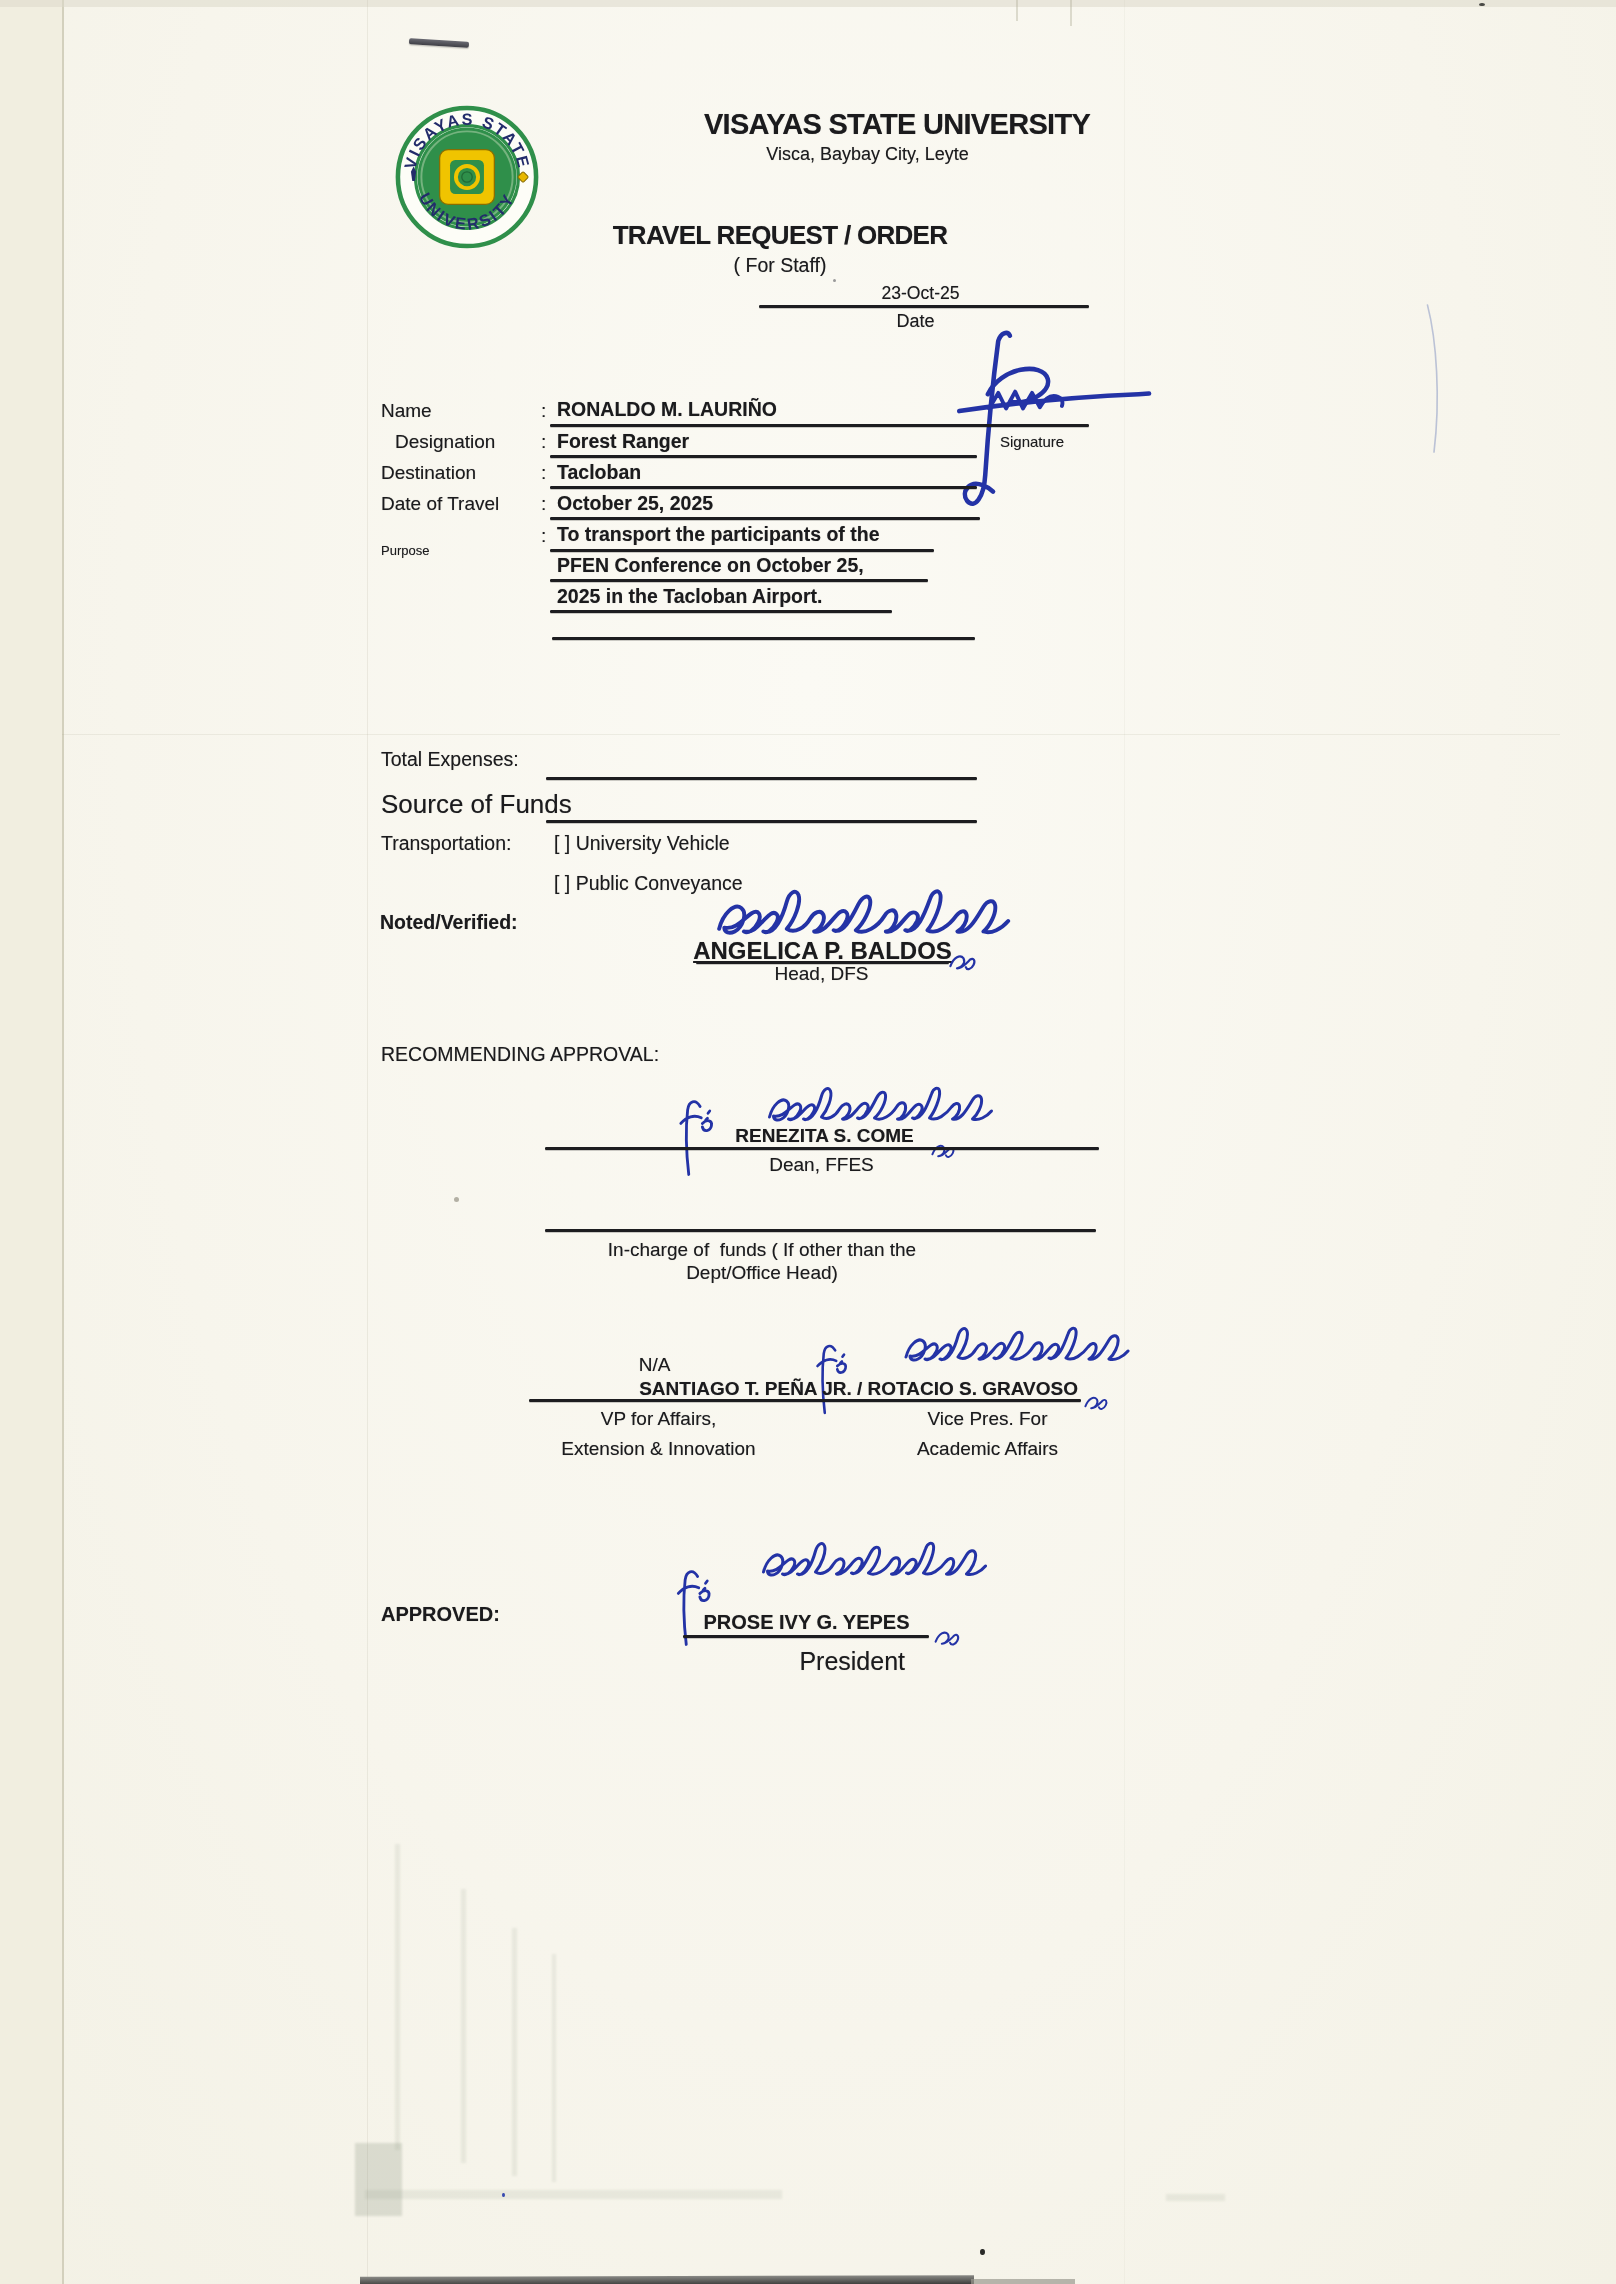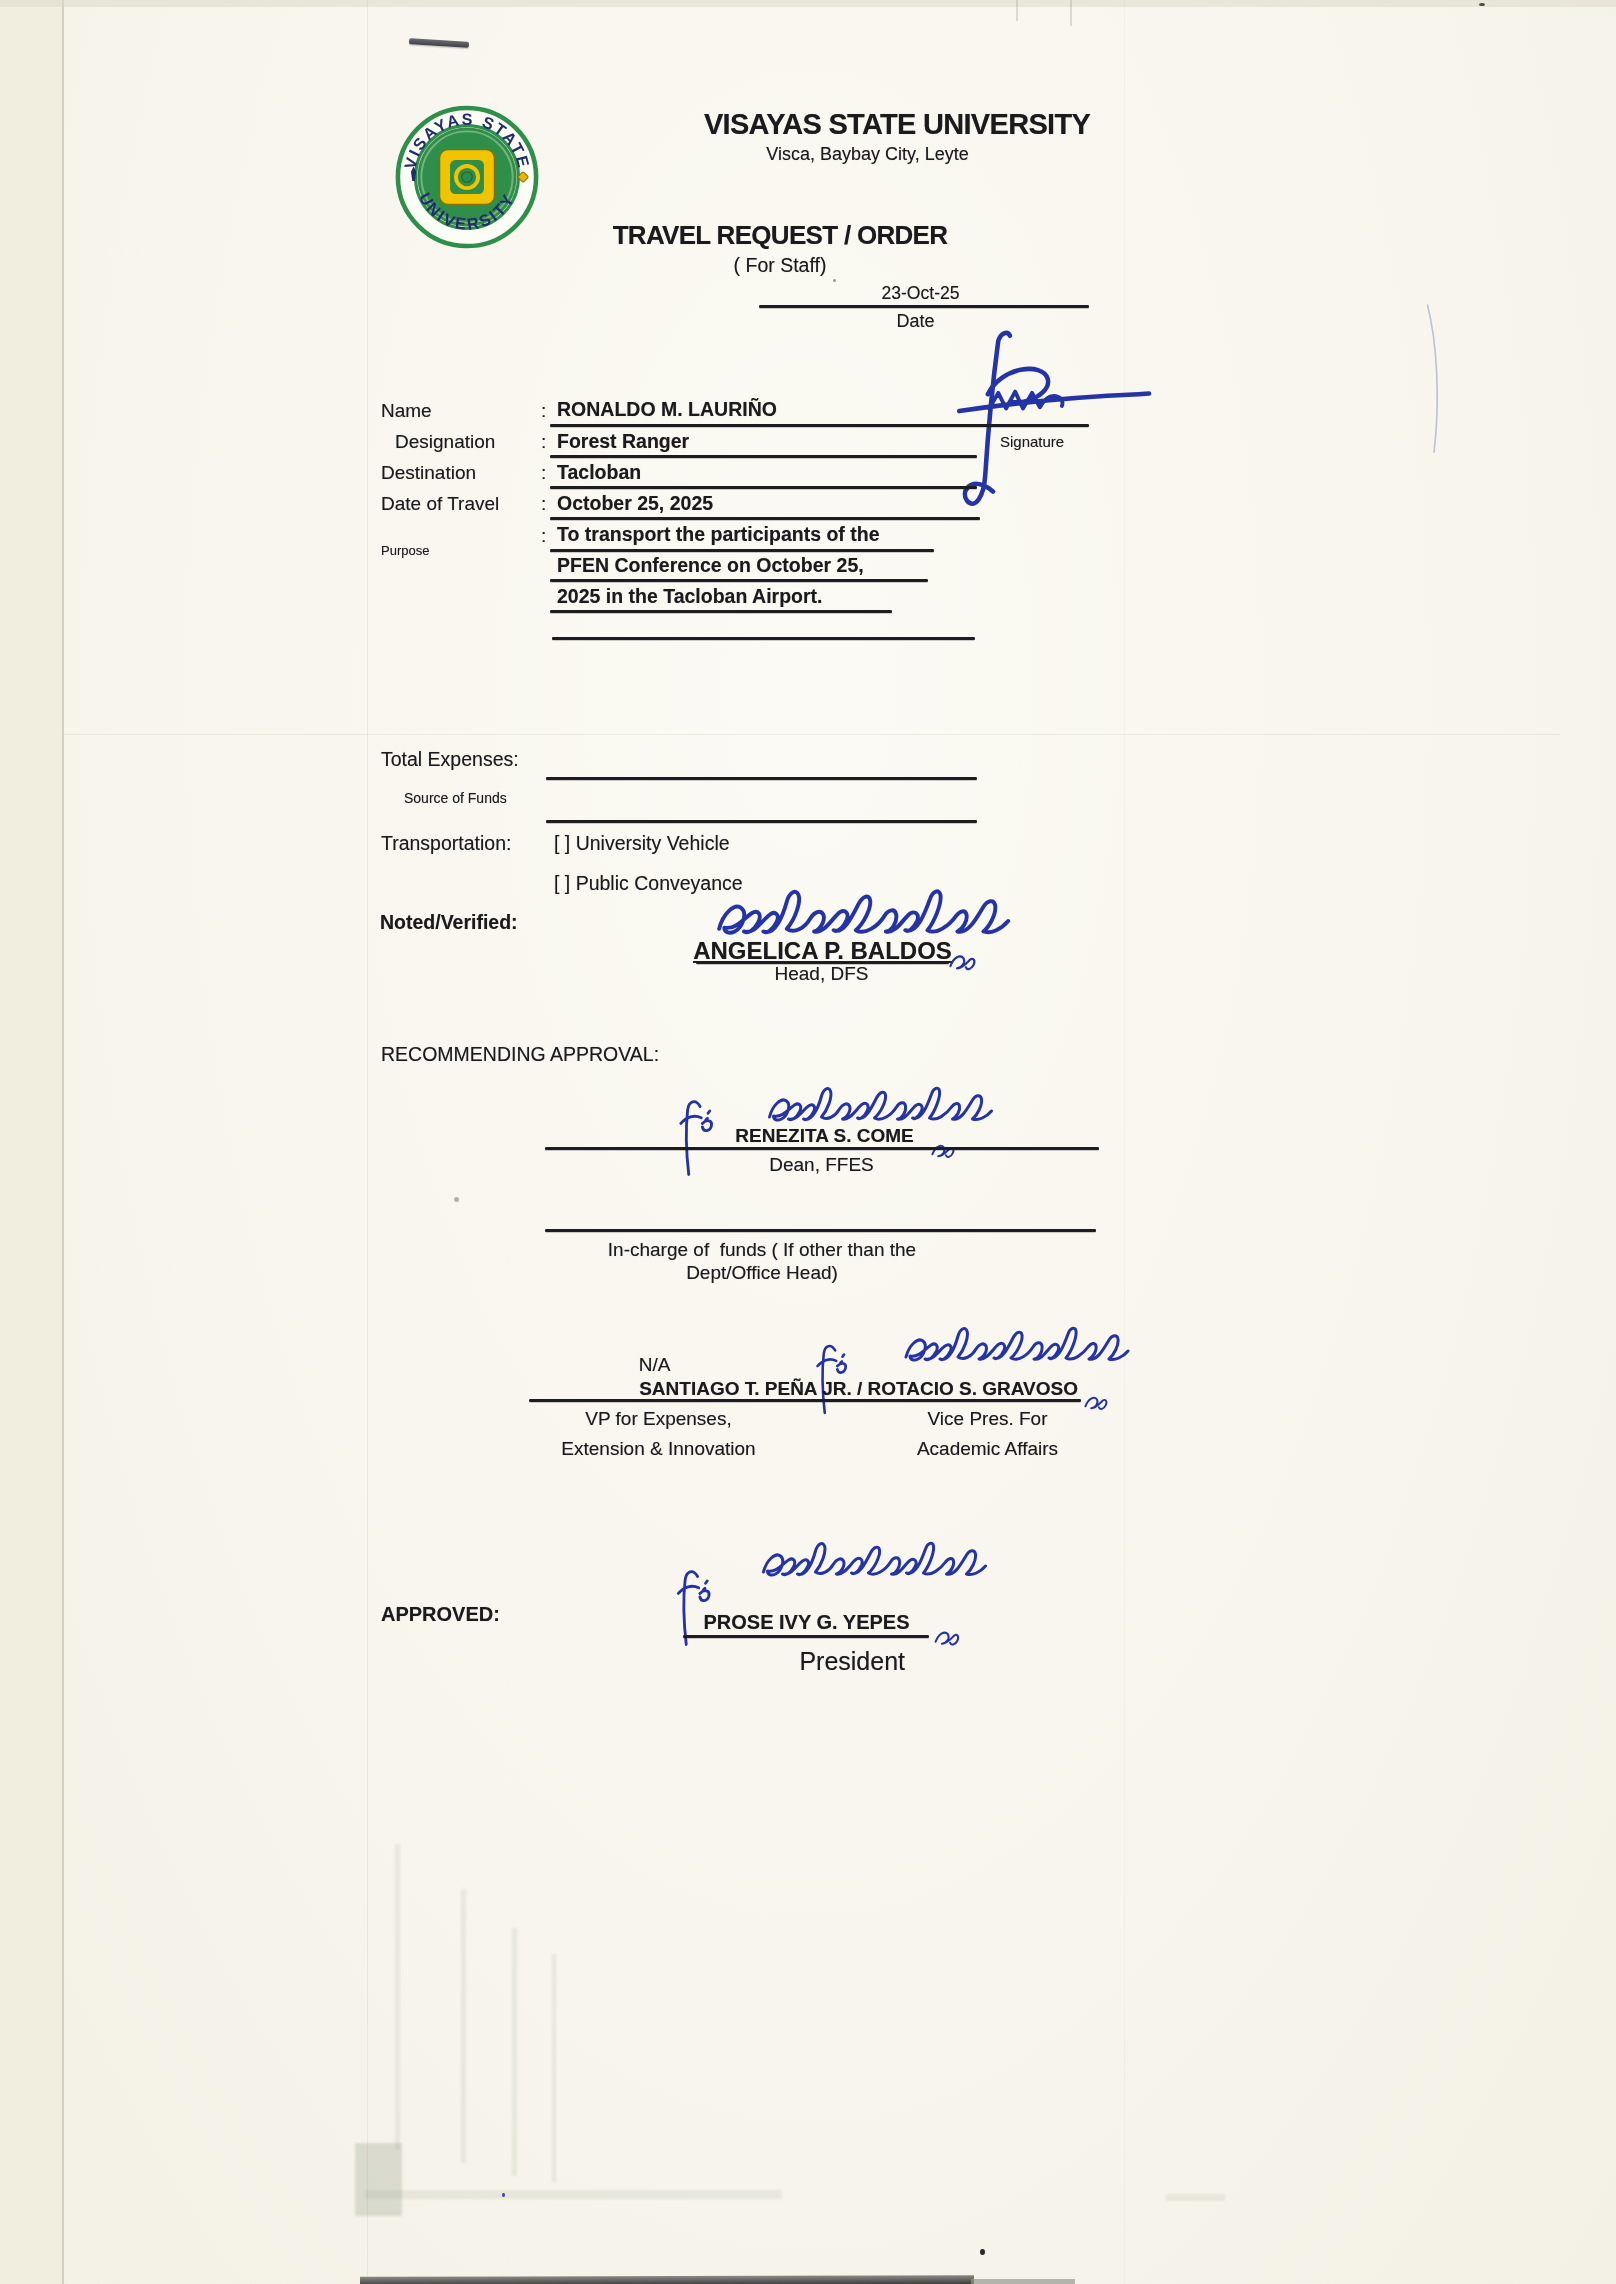--- a/index.html
+++ b/index.html
@@ -112,21 +112,21 @@
   <div class="t ink b" style="left:557px;top:524px;font-size:19.5px;">To transport the participants of the</div>
   <div class="ul" style="left:550px;top:549px;width:384px;"></div>
   <div class="t ink b" style="left:557px;top:555px;font-size:19.5px;">PFEN Conference on October 25,</div>
   <div class="ul" style="left:550px;top:579px;width:378px;"></div>
   <div class="t ink b" style="left:557px;top:586px;font-size:19.5px;">2025 in the Tacloban Airport.</div>
   <div class="ul" style="left:550px;top:610px;width:342px;"></div>
   <div class="ul" style="left:552px;top:637px;width:423px;"></div>
 
   <div class="t ink" style="left:381px;top:749px;font-size:19.5px;">Total Expenses:</div>
   <div class="ul" style="left:546px;top:777px;width:431px;"></div>
-  <div class="t ink" style="left:381px;top:791px;font-size:14px;margin-left:23px;">Source of Funds</div>
+  <div class="t ink" style="left:381px;top:791px;font-size:26px;">Source of Funds</div>
   <div class="ul" style="left:546px;top:820px;width:431px;"></div>
   <div class="t ink" style="left:381px;top:833px;font-size:19.5px;">Transportation:</div>
   <div class="t ink" style="left:554px;top:833px;font-size:19.5px;">[ ] University Vehicle</div>
   <div class="t ink" style="left:554px;top:873px;font-size:19.5px;">[ ] Public Conveyance</div>
 
   <div class="t ink" style="left:380px;top:912px;font-size:19.5px;font-weight:bold;">Noted/Verified:</div>
   <svg class="sig" style="left:710px;top:874px;" width="306" height="72" viewBox="0 0 470 110">
     <path stroke-width="6" d="M14,84 C20,60 38,44 48,52 C58,60 50,82 38,88 C30,92 22,90 22,82 C40,86 54,66 64,60 C74,54 80,62 74,74 C68,86 58,92 52,88 C70,92 80,70 92,62 C100,56 108,62 102,74 C96,86 86,92 82,88 C100,94 112,64 118,42 C122,28 132,22 136,32 C140,44 130,70 118,84 C130,92 146,82 154,68 C160,58 170,54 174,62 C178,72 168,86 160,88 C176,92 190,64 200,58 C208,54 214,60 210,70 C204,84 194,90 190,86 C204,92 216,70 228,46 C234,34 244,30 246,40 C248,52 236,76 224,86 C238,94 258,80 268,64 C274,54 284,52 286,62 C288,74 278,88 270,88 C286,92 298,66 308,60 C316,56 322,62 318,72 C312,84 304,90 300,86 C318,92 330,60 338,38 C342,26 352,22 354,32 C356,46 344,74 334,86 C348,94 368,78 378,64 C384,56 392,54 394,62 C396,72 388,84 380,88 C396,92 408,70 420,50 C426,40 436,38 438,48 C440,60 430,80 420,88 C432,92 448,84 458,72"></path>
   </svg>
   <div class="t ink b c" style="left:692px;top:938px;width:261px;font-size:24px;text-decoration:underline;">ANGELICA P. BALDOS</div>
@@ -159,21 +159,21 @@
     <path stroke-width="5" d="M44,22 C36,8 24,12 22,28 C18,64 20,108 24,142 M10,52 C20,40 34,36 46,42 M48,52 C56,44 66,46 64,56 C62,66 50,68 48,58 M58,34 l3,-4 M54,46 l3,-3"></path>
   </svg>
   <svg class="sig" style="left:847px;top:1315px;" width="339" height="55" viewBox="0 0 470 110">
     <path stroke-width="6" d="M14,84 C20,60 38,44 48,52 C58,60 50,82 38,88 C30,92 22,90 22,82 C40,86 54,66 64,60 C74,54 80,62 74,74 C68,86 58,92 52,88 C70,92 80,70 92,62 C100,56 108,62 102,74 C96,86 86,92 82,88 C100,94 112,64 118,42 C122,28 132,22 136,32 C140,44 130,70 118,84 C130,92 146,82 154,68 C160,58 170,54 174,62 C178,72 168,86 160,88 C176,92 190,64 200,58 C208,54 214,60 210,70 C204,84 194,90 190,86 C204,92 216,70 228,46 C234,34 244,30 246,40 C248,52 236,76 224,86 C238,94 258,80 268,64 C274,54 284,52 286,62 C288,74 278,88 270,88 C286,92 298,66 308,60 C316,56 322,62 318,72 C312,84 304,90 300,86 C318,92 330,60 338,38 C342,26 352,22 354,32 C356,46 344,74 334,86 C348,94 368,78 378,64 C384,56 392,54 394,62 C396,72 388,84 380,88 C396,92 408,70 420,50 C426,40 436,38 438,48 C440,60 430,80 420,88 C432,92 448,84 458,72"></path>
   </svg>
   <div class="t ink b c" style="left:550px;top:1379px;width:528px;font-size:19px;text-align:right;">SANTIAGO T. PEÑA JR. / ROTACIO S. GRAVOSO</div>
   <svg class="sig" style="left:1078px;top:1386px;" width="36" height="29" viewBox="0 0 60 60">
     <path stroke-width="4" d="M8,42 C14,26 26,20 32,28 C36,36 28,46 20,46 C30,46 38,36 44,30 C50,26 54,32 50,40 C46,48 38,50 36,44"></path>
   </svg>
   <div class="ul" style="left:529px;top:1399px;width:552px;"></div>
-  <div class="t ink c" style="left:528px;top:1409px;width:261px;font-size:19px;">VP for Expenses,</div>
+  <div class="t ink c" style="left:528px;top:1409px;width:261px;font-size:19px;">VP for Affairs,</div>
   <div class="t ink c" style="left:528px;top:1439px;width:261px;font-size:19px;">Extension &amp; Innovation</div>
   <div class="t ink c" style="left:857px;top:1409px;width:261px;font-size:19px;">Vice Pres. For</div>
   <div class="t ink c" style="left:857px;top:1439px;width:261px;font-size:19px;">Academic Affairs</div>
 
   <div class="t ink b" style="left:381px;top:1604px;font-size:20px;">APPROVED:</div>
   <svg class="sig" style="left:671px;top:1564px;" width="43" height="85" viewBox="0 0 70 150">
     <path stroke-width="5" d="M44,22 C36,8 24,12 22,28 C18,64 20,108 24,142 M10,52 C20,40 34,36 46,42 M48,52 C56,44 66,46 64,56 C62,66 50,68 48,58 M58,34 l3,-4 M54,46 l3,-3"></path>
   </svg>
   <svg class="sig" style="left:713px;top:1530px;" width="322" height="55" viewBox="0 0 470 110">
     <path stroke-width="6" d="M14,84 C20,60 38,44 48,52 C58,60 50,82 38,88 C30,92 22,90 22,82 C40,86 54,66 64,60 C74,54 80,62 74,74 C68,86 58,92 52,88 C70,92 80,70 92,62 C100,56 108,62 102,74 C96,86 86,92 82,88 C100,94 112,64 118,42 C122,28 132,22 136,32 C140,44 130,70 118,84 C130,92 146,82 154,68 C160,58 170,54 174,62 C178,72 168,86 160,88 C176,92 190,64 200,58 C208,54 214,60 210,70 C204,84 194,90 190,86 C204,92 216,70 228,46 C234,34 244,30 246,40 C248,52 236,76 224,86 C238,94 258,80 268,64 C274,54 284,52 286,62 C288,74 278,88 270,88 C286,92 298,66 308,60 C316,56 322,62 318,72 C312,84 304,90 300,86 C318,92 330,60 338,38 C342,26 352,22 354,32 C356,46 344,74 334,86 C348,94 368,78 378,64 C384,56 392,54 394,62 C396,72 388,84 380,88 C396,92 408,70 420,50 C426,40 436,38 438,48 C440,60 430,80 420,88 C432,92 448,84 458,72"></path>

